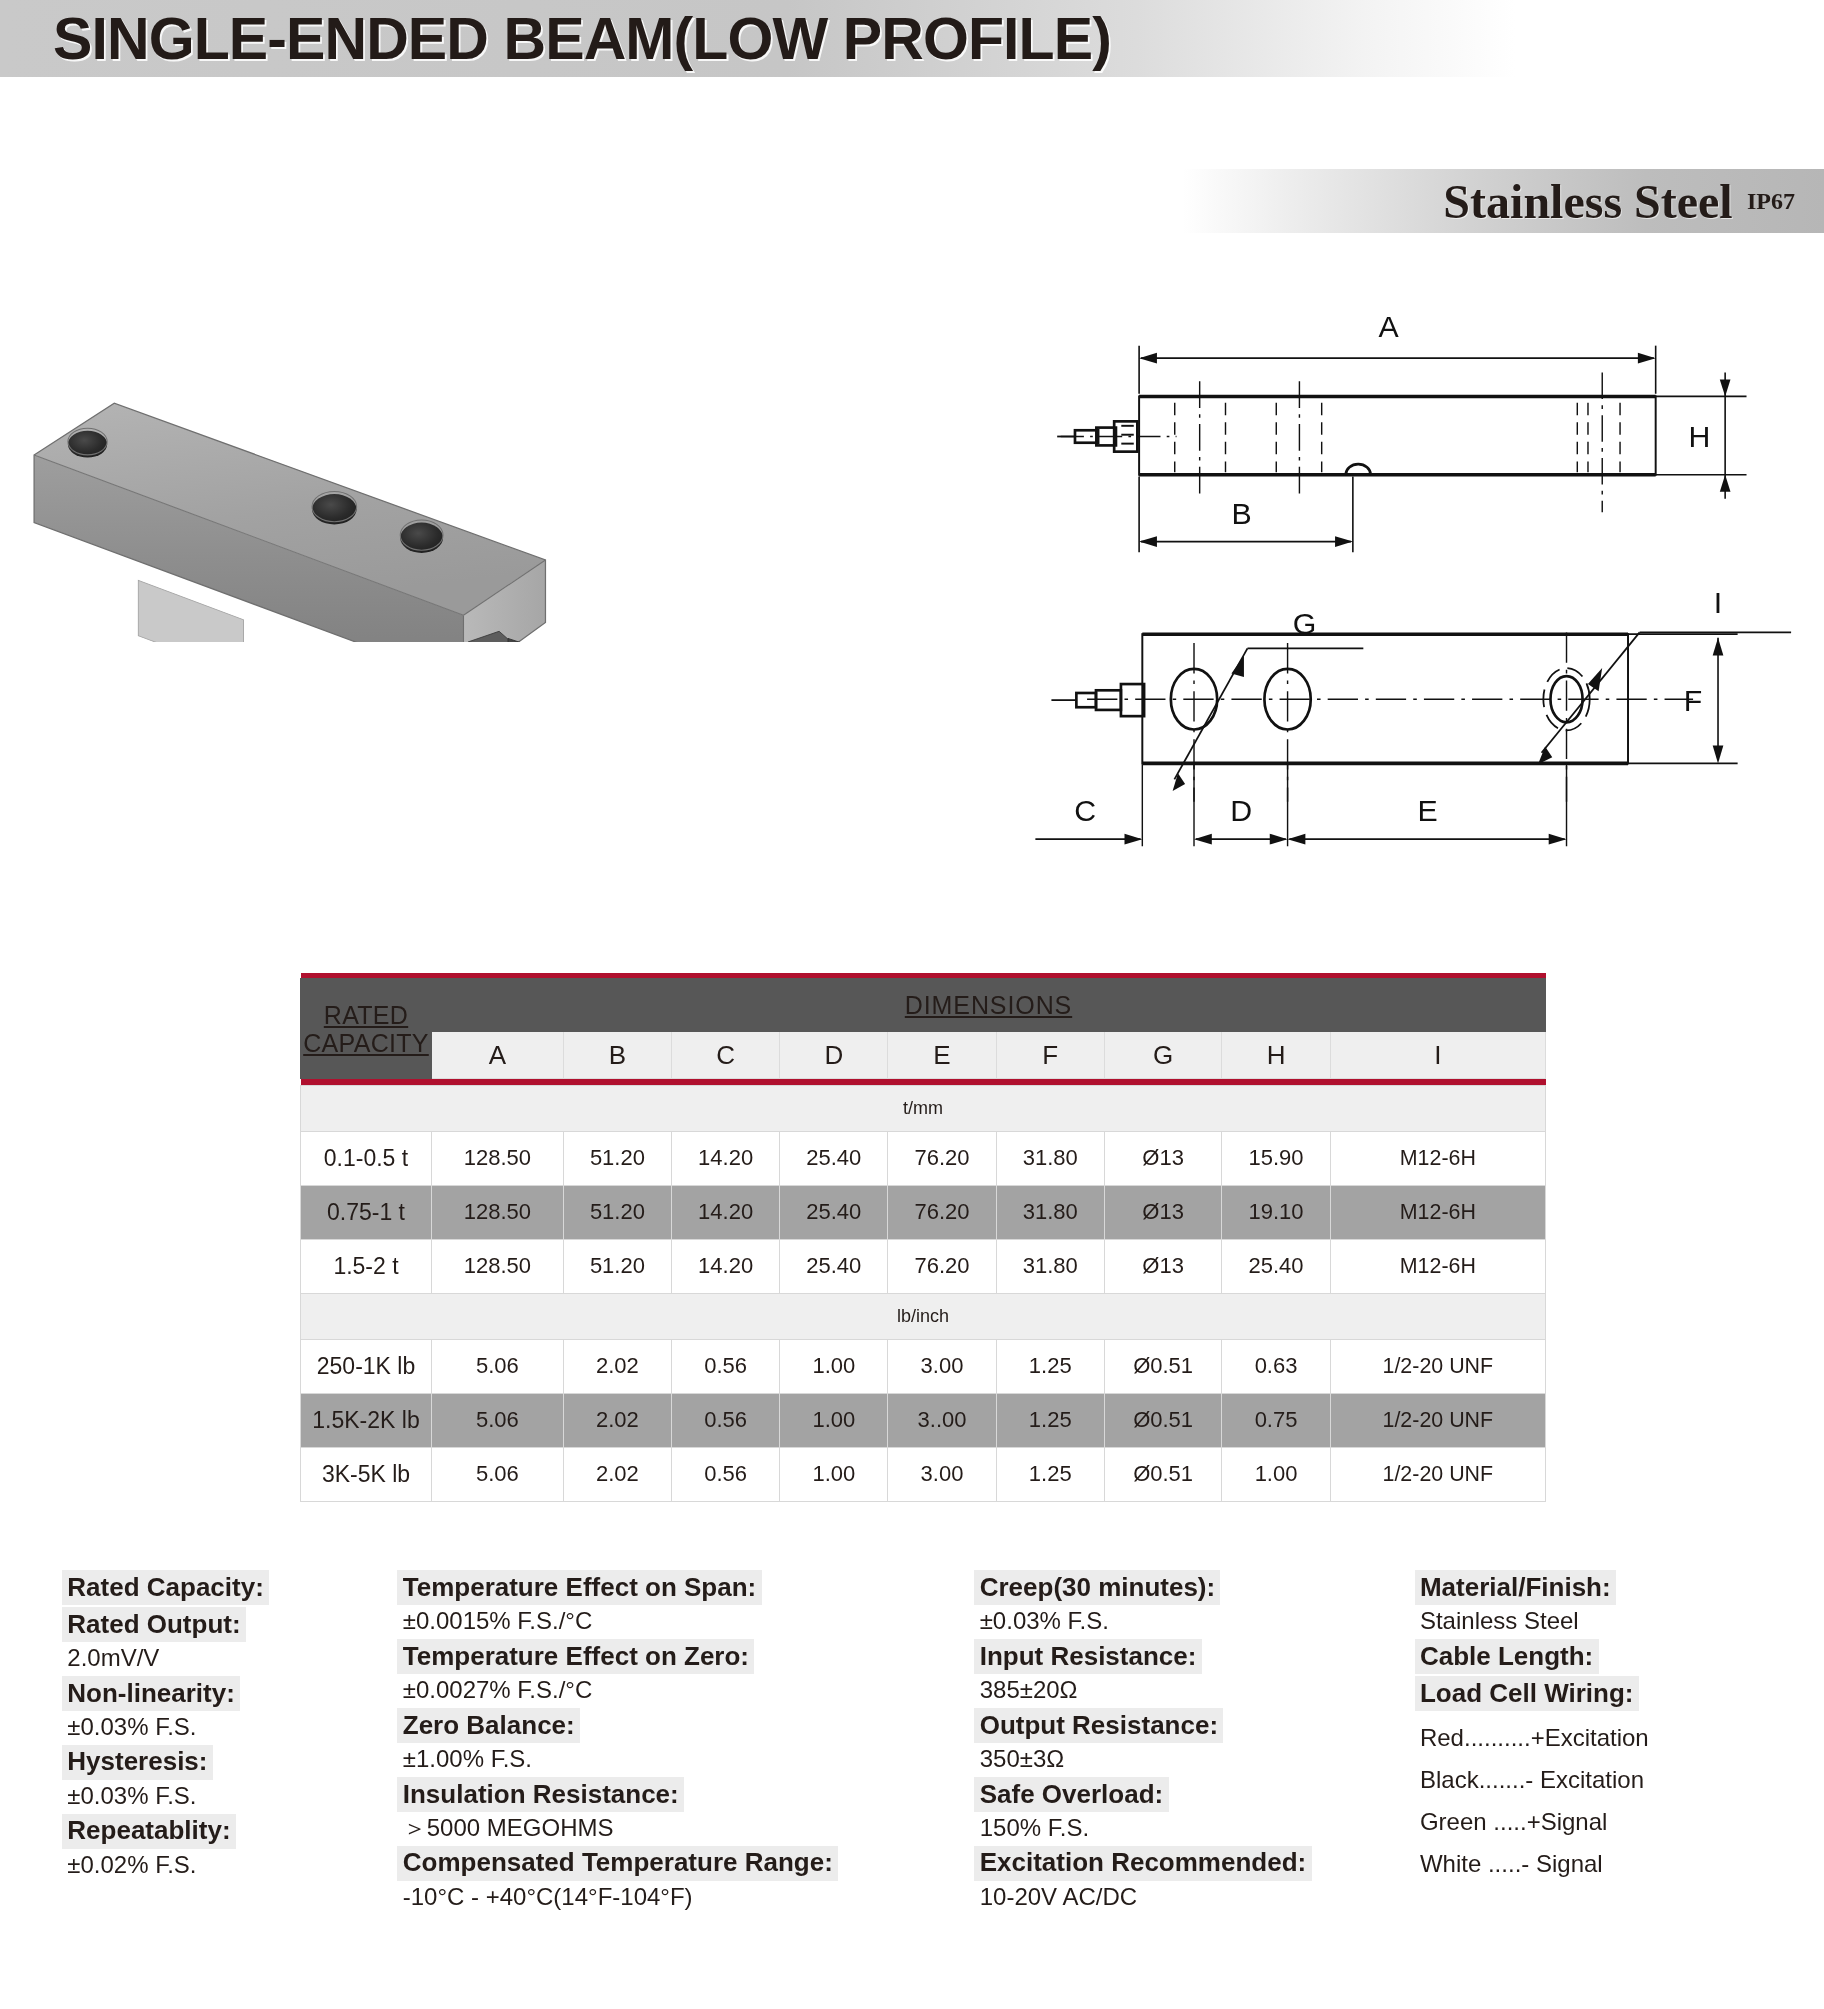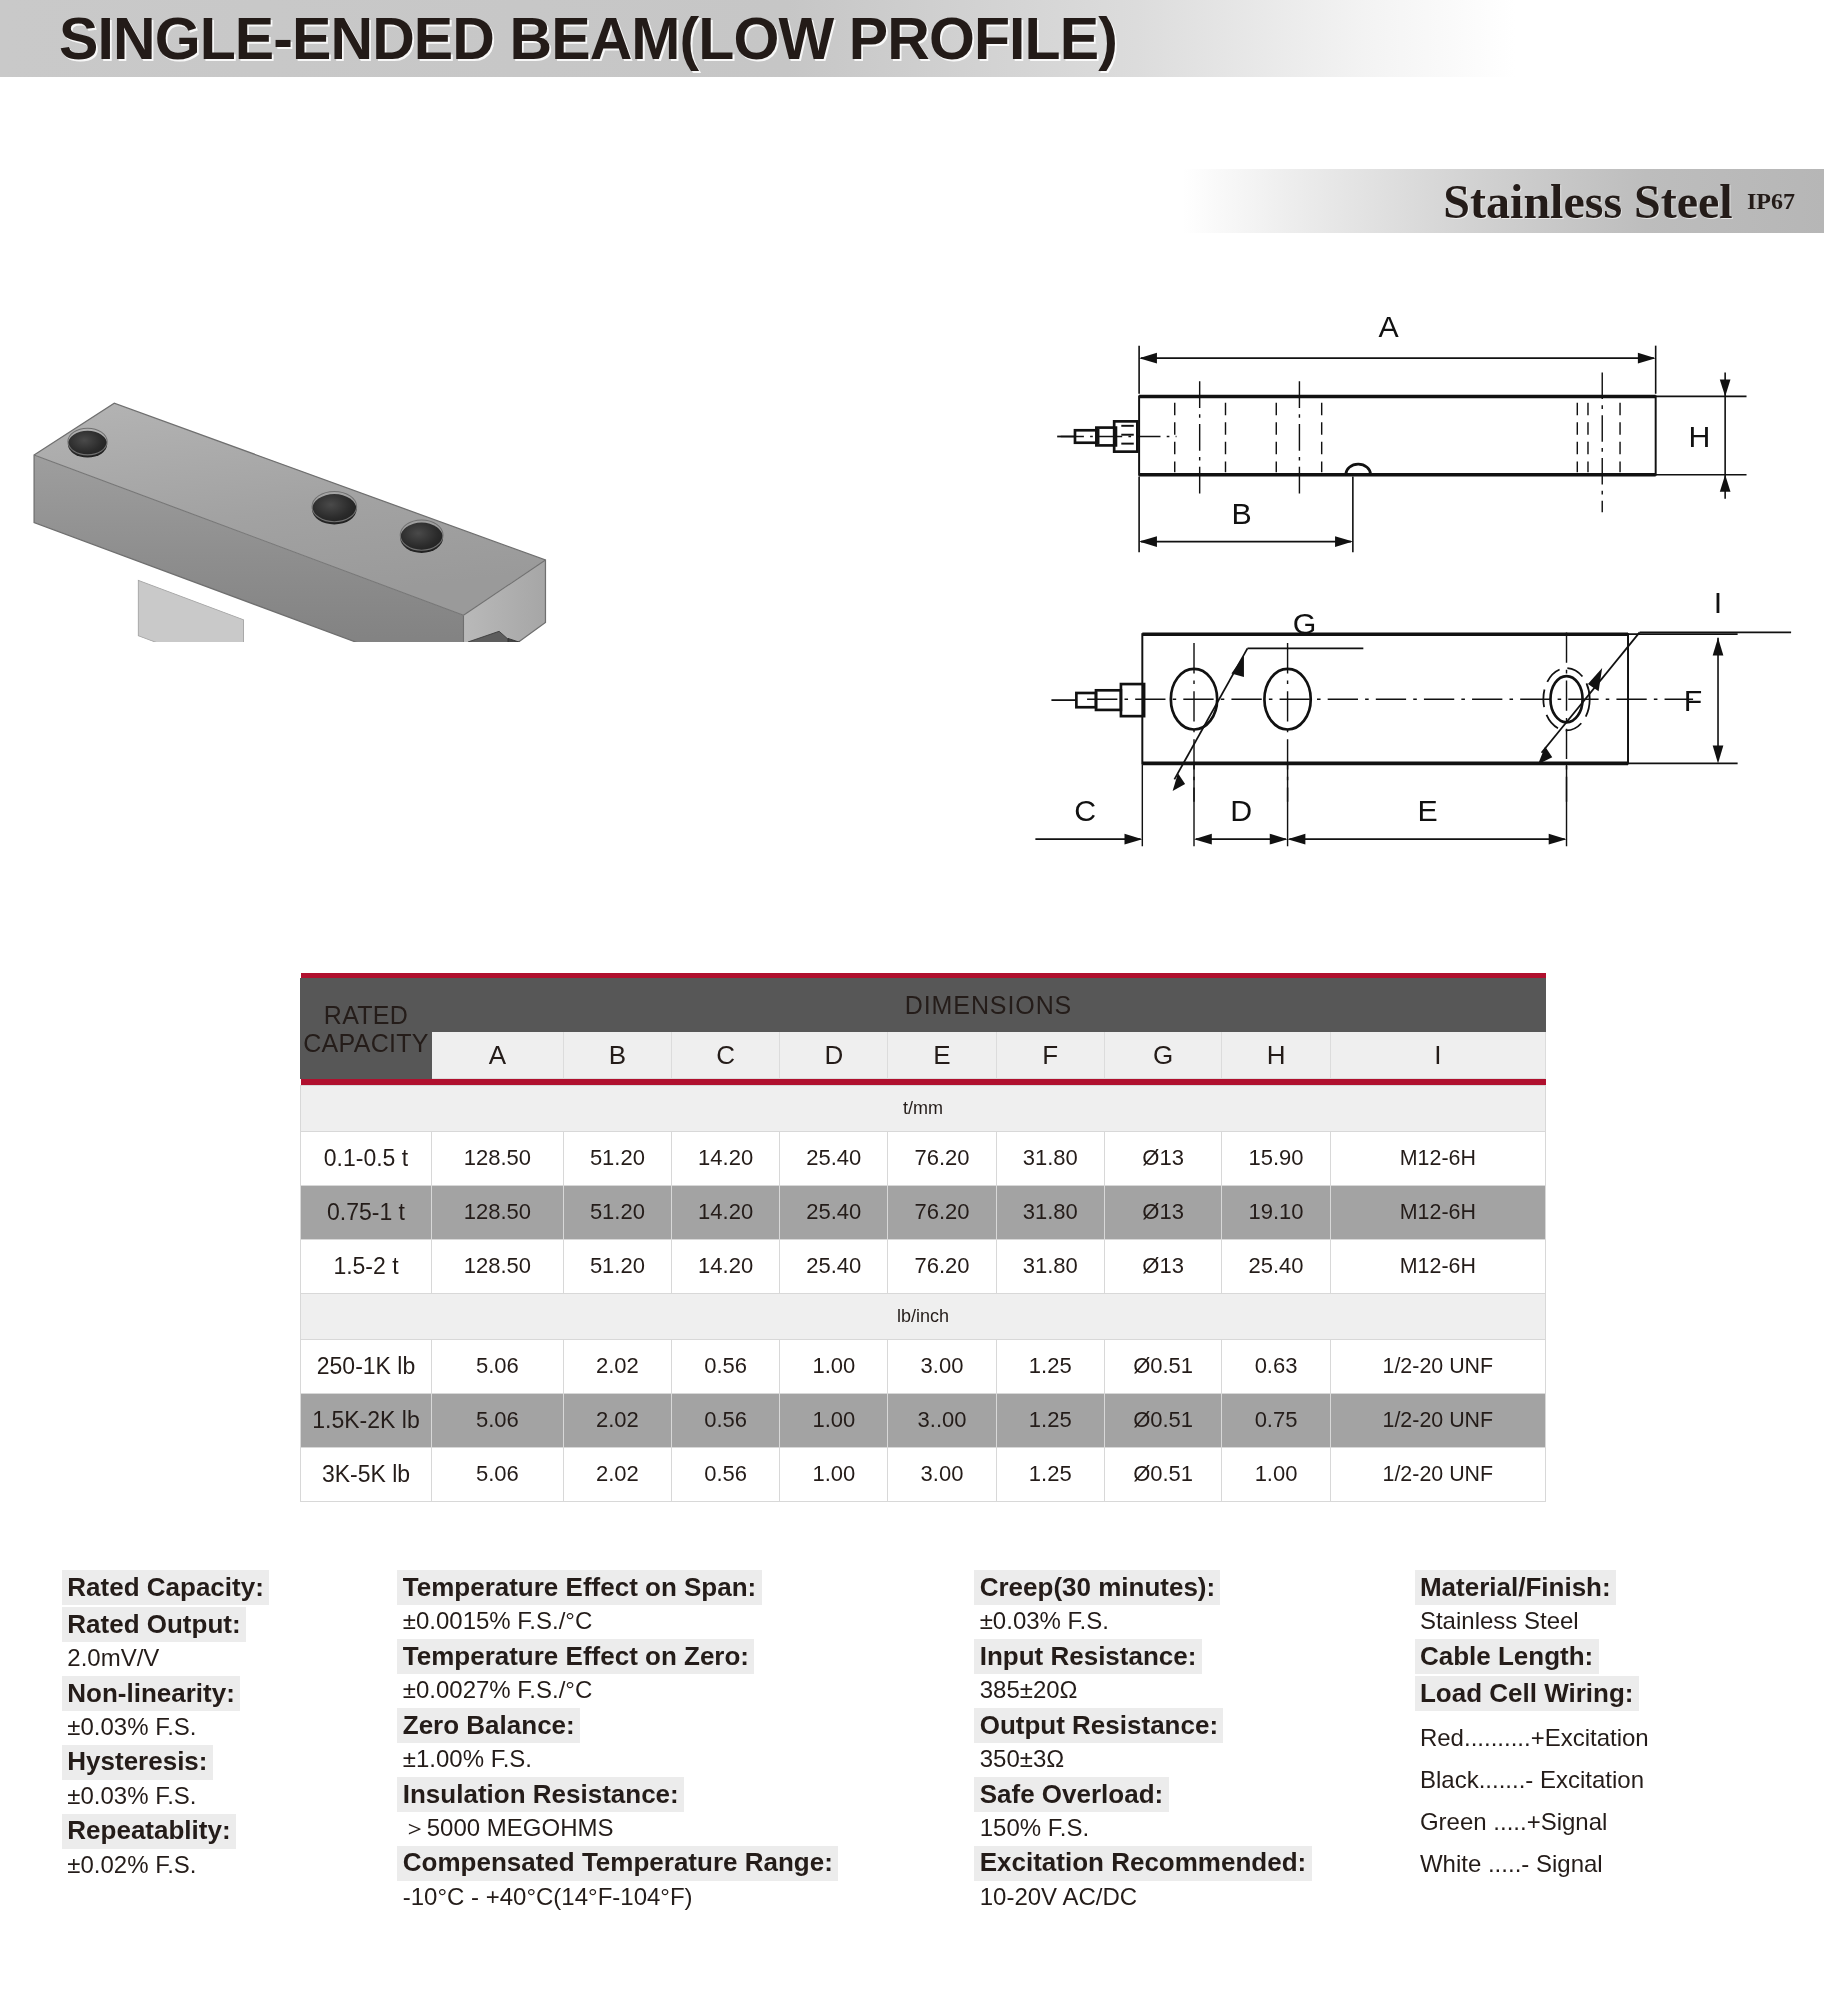--- a/index.html
+++ b/index.html
@@ -11,21 +11,21 @@
     position:relative;
     overflow:hidden;
   }
 
   
   #title-band{
     position:absolute;left:0;top:0;width:1515px;height:77px;
     background:linear-gradient(to right,#c9c9c9 0%,#c6c6c6 52%,#dcdcdc 75%,#f3f3f3 90%,#ffffff 100%);
   }
   #title-text{
-    position:absolute;left:59px;top:5.3px;
+    position:absolute;left:53px;top:5.3px;
     font-size:59px;font-weight:bold;letter-spacing:-0.9px;
     color:#231b18;
     text-shadow:1.8px 1.8px 0 rgba(255,255,255,.85);
     white-space:nowrap;
     font-family:"Liberation Sans", sans-serif;
   }
 
   
   #material-badge{
     position:absolute;right:0;top:169px;width:642px;height:64px;
@@ -59,20 +59,21 @@
   #dim-table td,#dim-table th{
     border:0.9px solid #d8d8d8;
     text-align:center;
     padding:0;
     font-weight:normal;
     color:#241c19;
   }
   .hdr-dark{
     background:#575757;color:#ffffff;font-weight:bold;
     border:0.9px solid #575757 !important;
+    text-decoration:underline;
   }
   .hdr-rc{
     width:130px;font-size:25px;line-height:1.12;letter-spacing:0.3px;
   }
   .hdr-dim{font-size:25px;height:52px;letter-spacing:0.9px;}
   .hdr-letter{
     background:#efefef;height:46px;font-size:26px;
     color:#241c19;border:0.9px solid #dcdcdc !important;
   }
   .redline td{

